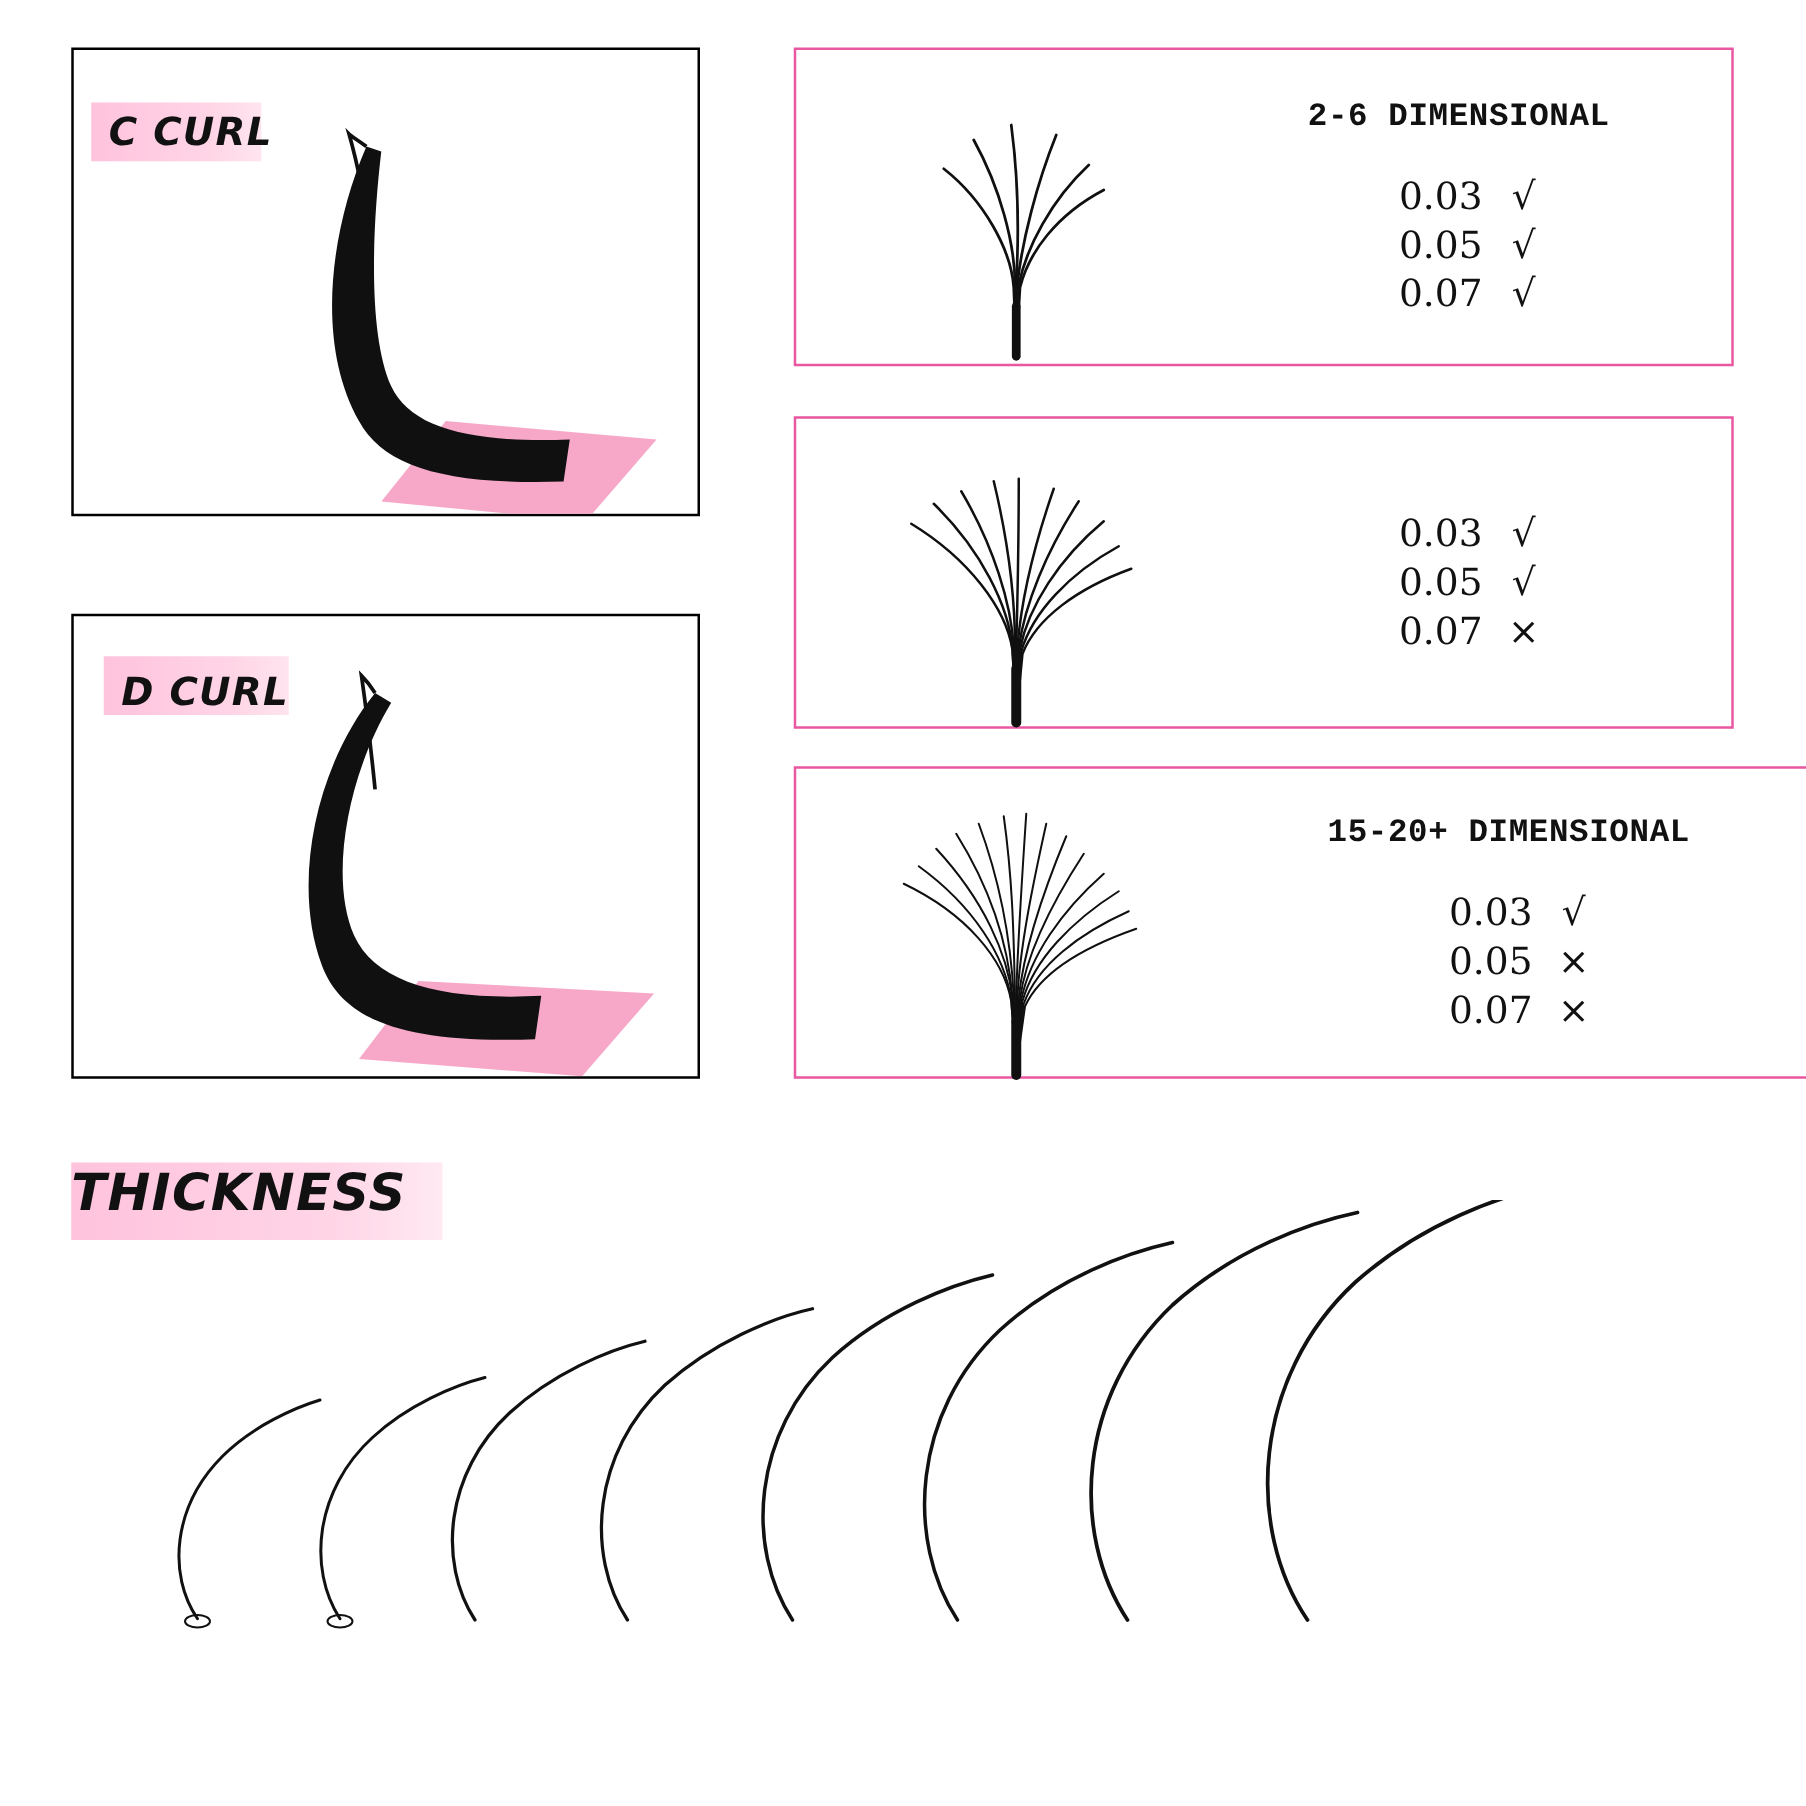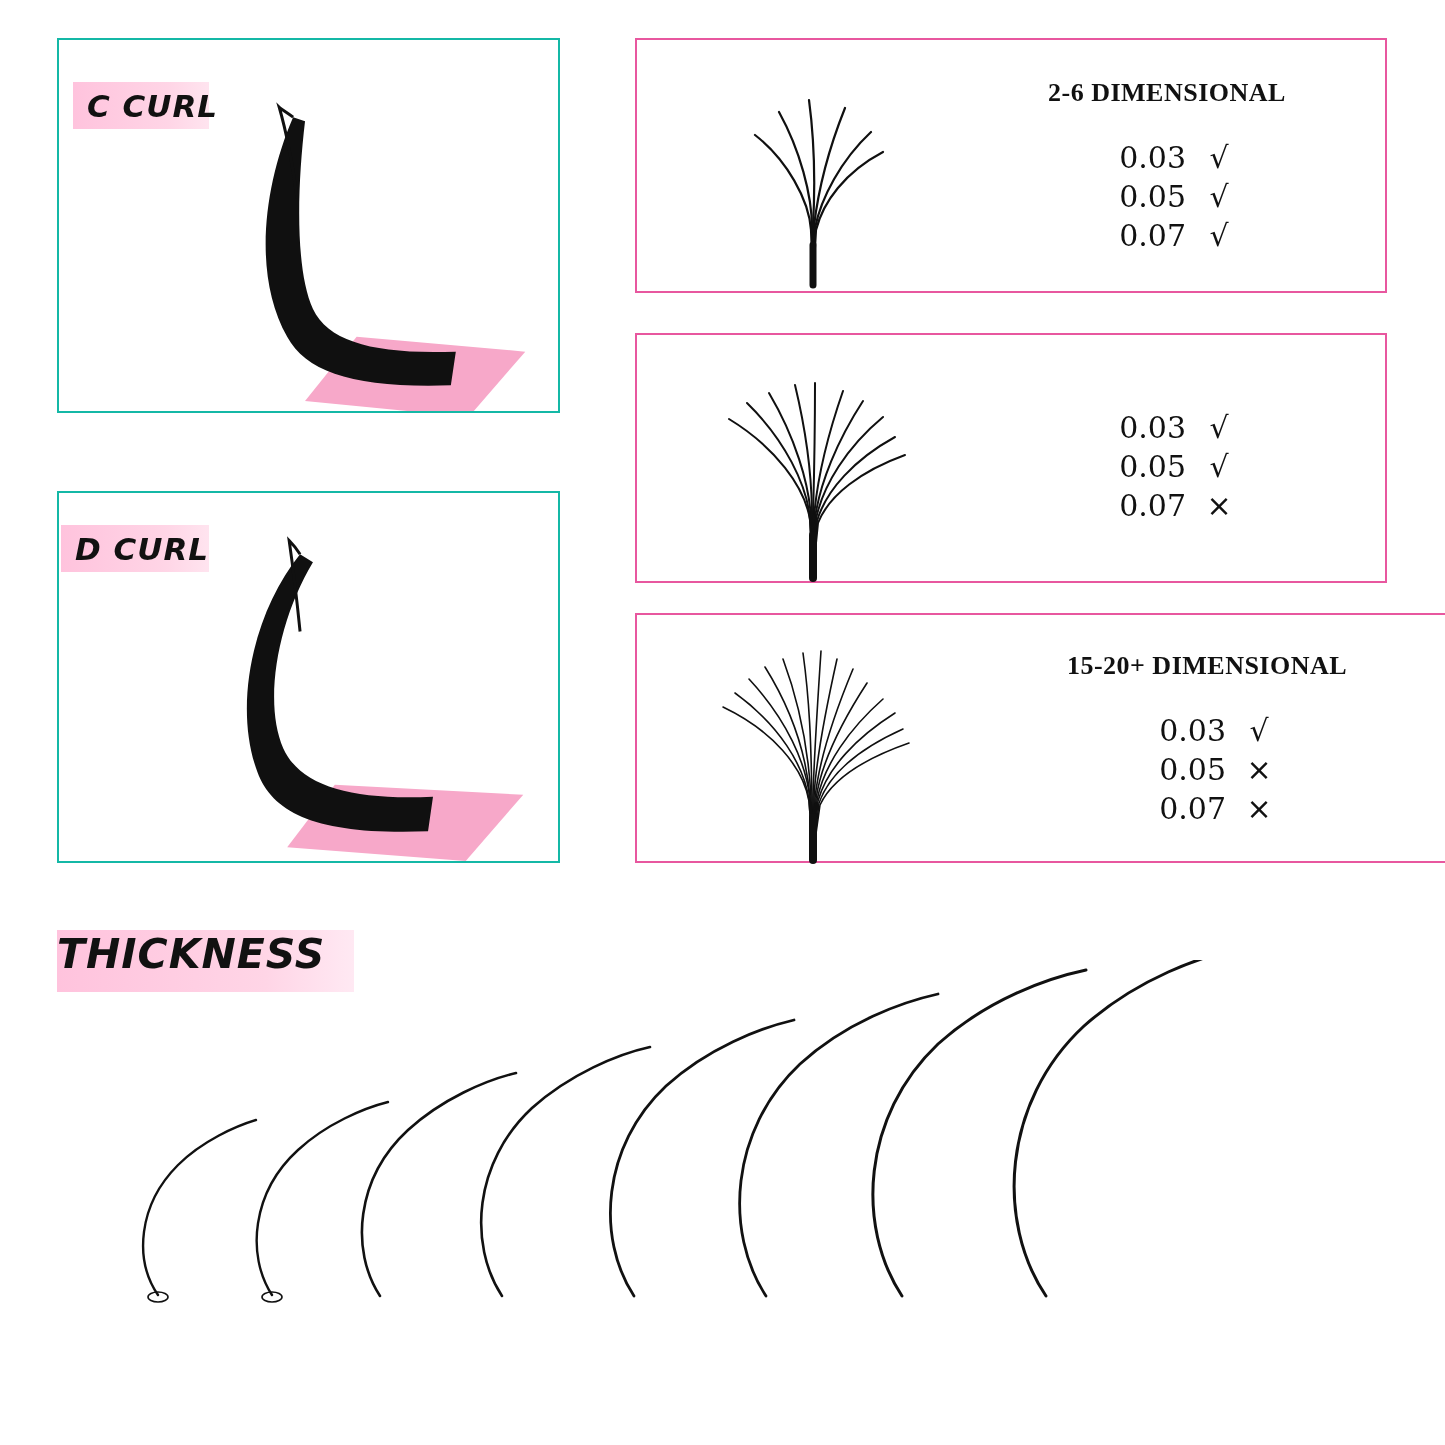--- a/index.html
+++ b/index.html
@@ -17,21 +17,21 @@
   .stage {
     position: absolute;
     left: 0; top: 0;
     width: 1445px;
     height: 1445px;
   }
 
   
   .curl-panel {
     position: absolute;
-    border: 2px solid #14b8a6;
+    border: 2px solid #000000;
     box-sizing: border-box;
     background: #ffffff;
   }
   #curl-c { left: 57px;  top: 38px;  width: 503px; height: 375px; }
   #curl-d { left: 57px;  top: 491px; width: 503px; height: 372px; }
 
   .tag {
     position: absolute;
     background: linear-gradient(90deg,#ffc3dd 0%, #ffd5e6 70%, #ffe4ef 100%);
     display: flex;
@@ -42,21 +42,21 @@
   .tag span {
     font-family: "DejaVu Sans", sans-serif;
     font-weight: 700;
     font-style: italic;
     letter-spacing: 1px;
     color: #111111;
     white-space: nowrap;
   }
   #tag-c { left: 14px; top: 42px; width: 136px; height: 47px; }
   #tag-c span { font-size: 31px; }
-  #tag-d { left: 2px; top: 32px; width: 148px; height: 47px; }
+  #tag-d { left: 24px; top: 32px; width: 148px; height: 47px; align-items: flex-end; }
   #tag-d span { font-size: 31px; }
 
   .curl-art { position: absolute; left: 0; top: 0; width: 100%; height: 100%; }
 
   
   .dim-panel {
     position: absolute;
     border: 2px solid #e8579f;
     box-sizing: border-box;
     background: #ffffff;
@@ -76,21 +76,21 @@
   .dim-info {
     flex: 1 1 auto;
     display: flex;
     flex-direction: column;
     align-items: center;
     justify-content: center;
     padding-right: 18px;
     box-sizing: border-box;
   }
   .dim-title {
-    font-family: Liberation Serif, serif;
+    font-family: Liberation Mono, monospace;
     font-weight: 700;
     font-size: 26px;
     letter-spacing: 0.5px;
     color: #111111;
     margin-bottom: 16px;
     white-space: nowrap;
   }
   .spec-list { display: flex; flex-direction: column; gap: 4px; margin-top: 16px; }
   .spec-row {
     display: flex;

